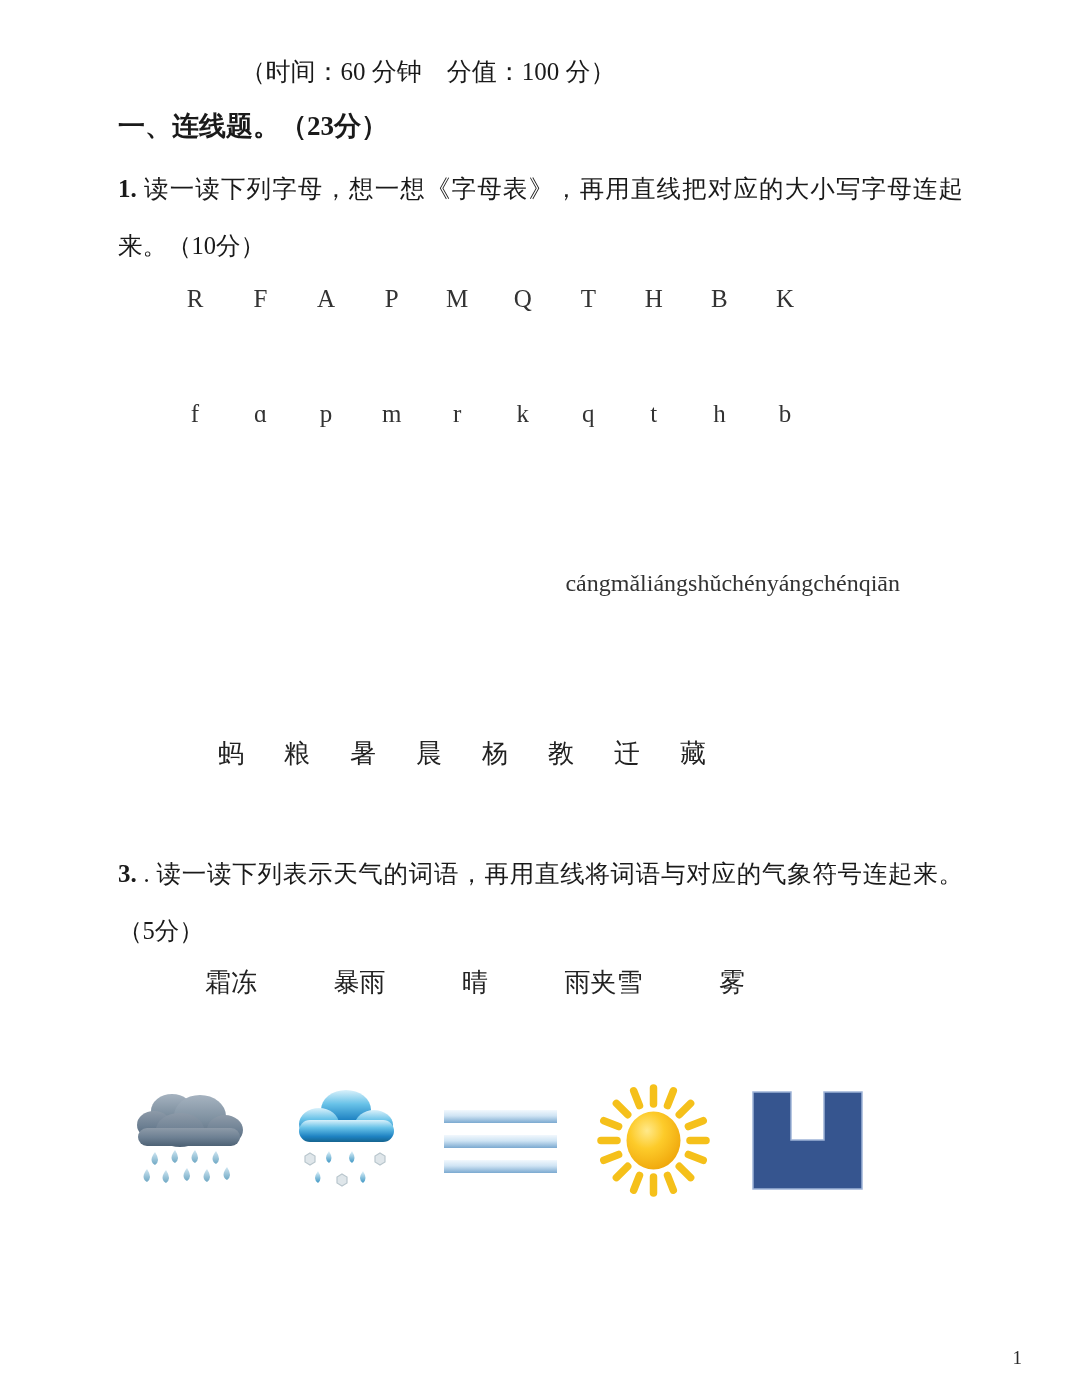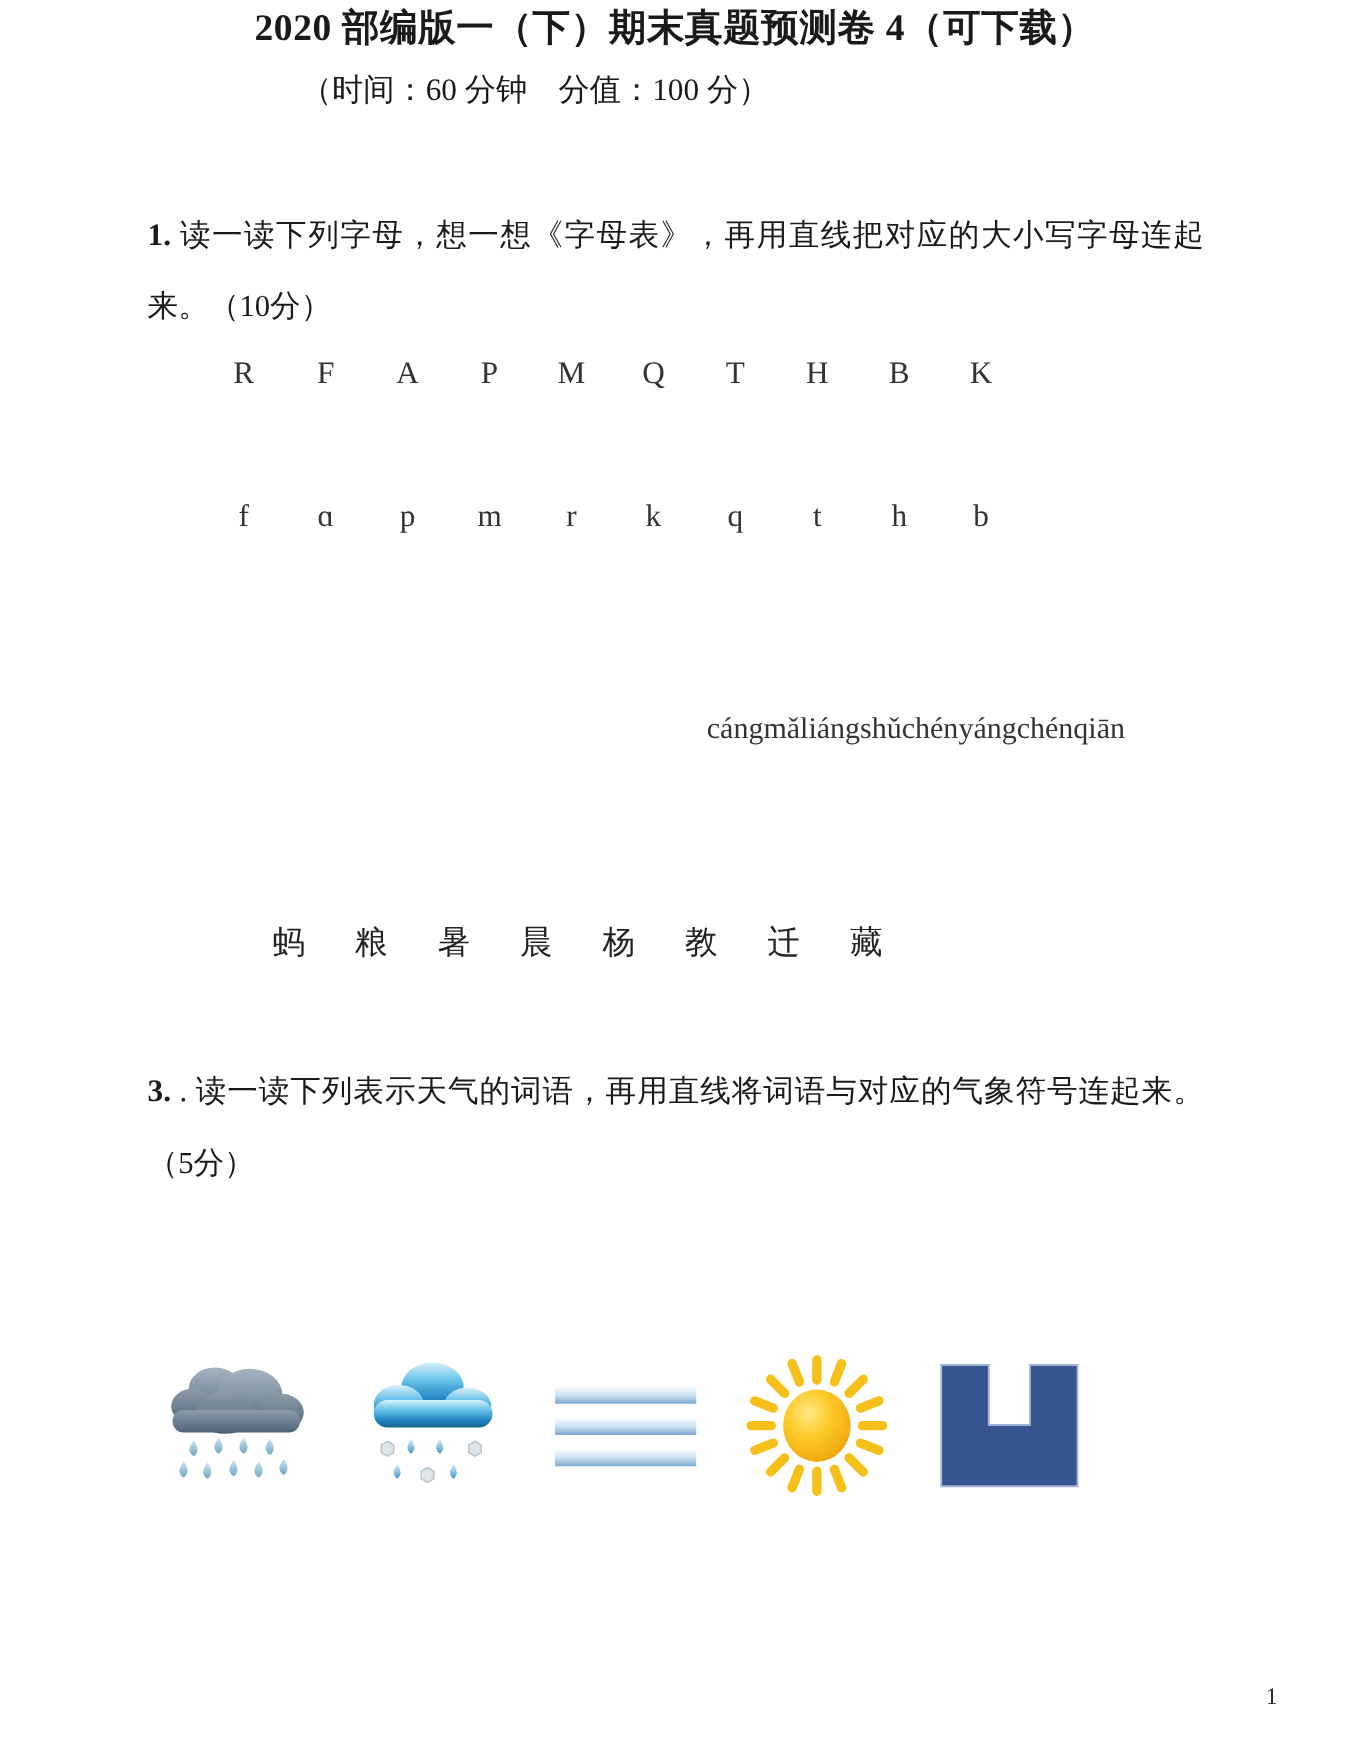--- a/index.html
+++ b/index.html
@@ -160,23 +160,23 @@
     right: 58px;
     font-size: 19px;
     color: #2a2a2a;
   }
 </style>
 </head>
 <body>
 
 <div class="page">
 
-  <div class="doc-title">2020 部编版一（下）期末真题预测卷 4（可下载）</div>
   <div class="doc-subtitle">（时间：60 分钟　分值：100 分）</div>
 
+  <div class="section-heading">一、连线题。（23分）</div>
 
   <div class="q-stem q1">
     <span class="q-num">1.</span><span> 读一读下列字母，想一想《字母表》，再用直线把对应的大小写字母连起来。（10分）</span>
   </div>
 
   <div class="letter-row letters-upper">
     <span>R</span>
     <span>F</span>
     <span>A</span>
     <span>P</span>
@@ -221,20 +221,27 @@
     <span>杨</span>
     <span>教</span>
     <span>迁</span>
     <span>藏</span>
   </div>
 
   <div class="q-stem q3">
     <span class="q-num">3.</span><span> . 读一读下列表示天气的词语，再用直线将词语与对应的气象符号连起来。（5分）</span>
   </div>
 
+  <div class="weather-words">
+    <span>霜冻</span>
+    <span>暴雨</span>
+    <span>晴</span>
+    <span>雨夹雪</span>
+    <span>雾</span>
+  </div>
 
   <div class="weather-icons">
 
     <div class="wicon">
       <svg viewBox="0 0 125 125" xmlns="http://www.w3.org/2000/svg">
         <defs>
           <linearGradient id="gCloudDarkA" x1="0" y1="0" x2="0" y2="1">
             <stop offset="0%" stop-color="#8d9aa8"></stop>
             <stop offset="55%" stop-color="#6c7f92"></stop>
             <stop offset="100%" stop-color="#4e6275"></stop>

